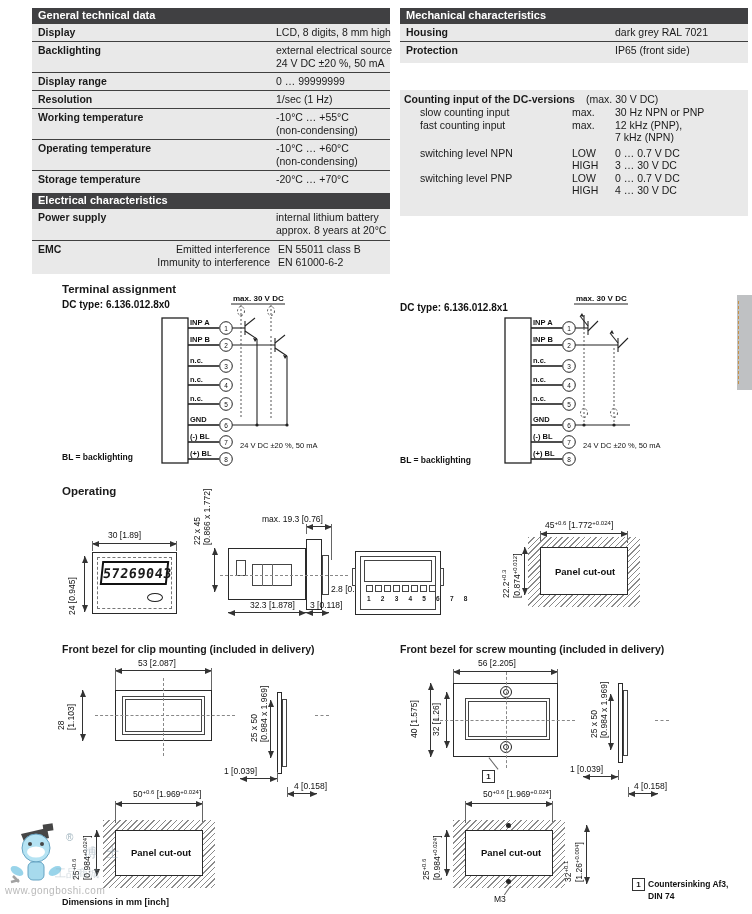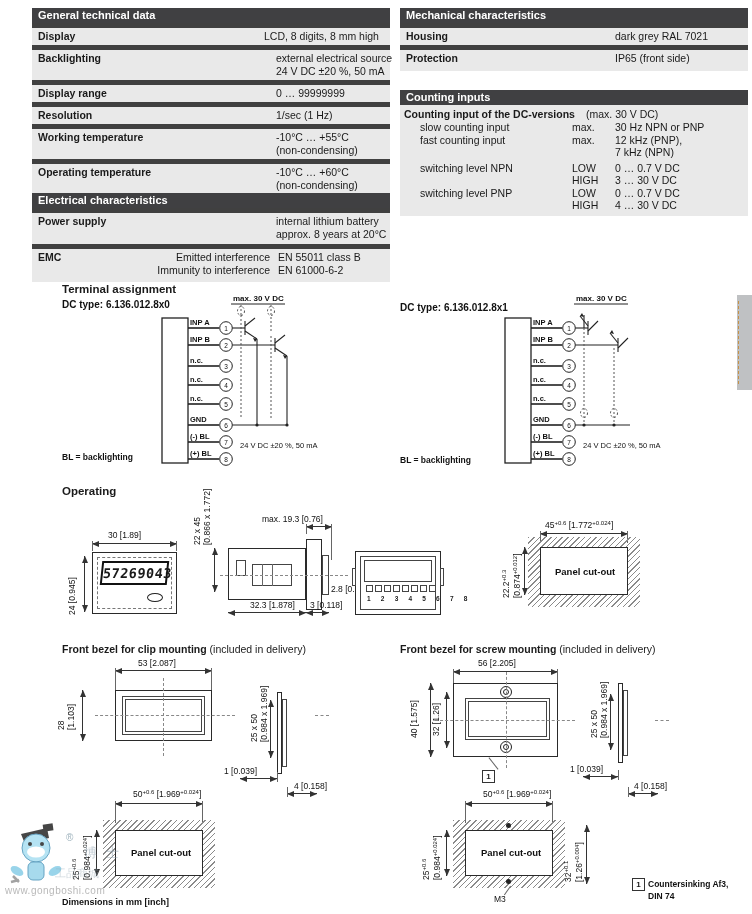--- a/index.html
+++ b/index.html
@@ -2,30 +2,30 @@
 <html><head>
 <meta charset="utf-8">
 <style>
   html,body{margin:0;padding:0;background:#fff;}
   #page{position:relative;width:752px;height:914px;background:#fff;overflow:hidden;
         font-family:"Liberation Sans",sans-serif;color:#1a1a1a;}
   
   .tbl{position:absolute;background:#e9e9e9;}
   .thead{height:15px;background:#404042;color:#fff;font-size:11px;font-weight:bold;
          line-height:15px;padding-left:6px;}
-  .tr{position:relative;border-top:5px solid #404040;}
+  .tr{position:relative;border-top:1px solid #404040;}
   .tl{position:absolute;left:6px;top:2px;font-size:10.5px;font-weight:bold;white-space:nowrap;}
   .tm{position:absolute;font-size:10.5px;text-align:right;white-space:nowrap;}
   .tv{position:absolute;top:2px;font-size:10.5px;white-space:nowrap;}
   .tv2{position:absolute;font-size:10.5px;white-space:nowrap;}
   
   .cl,.cm,.cv{position:absolute;font-size:10.5px;white-space:nowrap;}
   
   .h1{position:absolute;font-size:11.5px;font-weight:bold;white-space:nowrap;}
-  .h1 .norm{font-weight:normal;}
+  .h1 .norm{font-weight:bold;}
   .lab{position:absolute;font-size:8.5px;white-space:nowrap;color:#111;}
   .lab.b{font-weight:bold;}
   .lab sup, .supt{font-size:6px;position:relative;top:-3px;}
   .rtb{position:absolute;transform:rotate(-90deg);transform-origin:0 0;
        font-size:8.5px;white-space:nowrap;line-height:9.5px;color:#111;}
   
   .rect{position:absolute;border:1.4px solid #2a2a2a;background:#fff;box-sizing:border-box;}
   .rectt{position:absolute;border:1px solid #444;background:#fff;box-sizing:border-box;}
   .dl{position:absolute;height:0;border-top:1px solid #333;}
   .dl::before{content:"";position:absolute;left:0;top:-3.5px;border-top:3px solid transparent;
@@ -60,21 +60,21 @@
 </style>
 </head>
 <body>
 
 <div id="page">
 
   <div class="tbl" style="left:32px;top:8px;width:358px;padding-bottom:3px">
     <div class="thead">General technical data</div>
     <div class="tr" style="height:17px">
       <span class="tl">Display</span>
-      <span class="tv" style="left:232px">LCD, 8 digits, 8 mm high</span>
+      <span class="tv" style="left:244px">LCD, 8 digits, 8 mm high</span>
       </div>
     <div class="tr" style="height:30px">
       <span class="tl">Backlighting</span>
       <span class="tv" style="left:244px">external electrical source</span>
       <span class="tv2" style="left:244px;top:15px">24 V DC ±20 %, 50 mA</span>
       </div>
     <div class="tr" style="height:17px">
       <span class="tl">Display range</span>
       <span class="tv" style="left:244px">0 … 99999999</span>
       </div>
@@ -120,21 +120,20 @@
       <span class="tl">Housing</span>
       <span class="tv" style="left:215px">dark grey RAL 7021</span>
       </div>
     <div class="tr" style="height:17px">
       <span class="tl">Protection</span>
       <span class="tv" style="left:215px">IP65 (front side)</span>
       </div>
   </div>
 
   <div class="tbl" style="left:400px;top:90px;width:348px;height:126px">
-    <div class="thead">Counting inputs</div>
     <div style="position:relative;height:16px">
       <span class="cl b" style="left:4px;top:3px;font-weight:bold">Counting input of the DC-versions</span>
       <span class="cl" style="left:186px;top:3px">(max. 30 V DC)</span>
     </div>
     <div style="position:relative;height:12.5px">
       <span class="cl" style="left:20px">slow counting input</span>
       <span class="cm" style="left:172px">max.</span>
       <span class="cv" style="left:215px">30 Hz NPN or PNP</span>
       </div>
     <div style="position:relative;height:12.5px">

